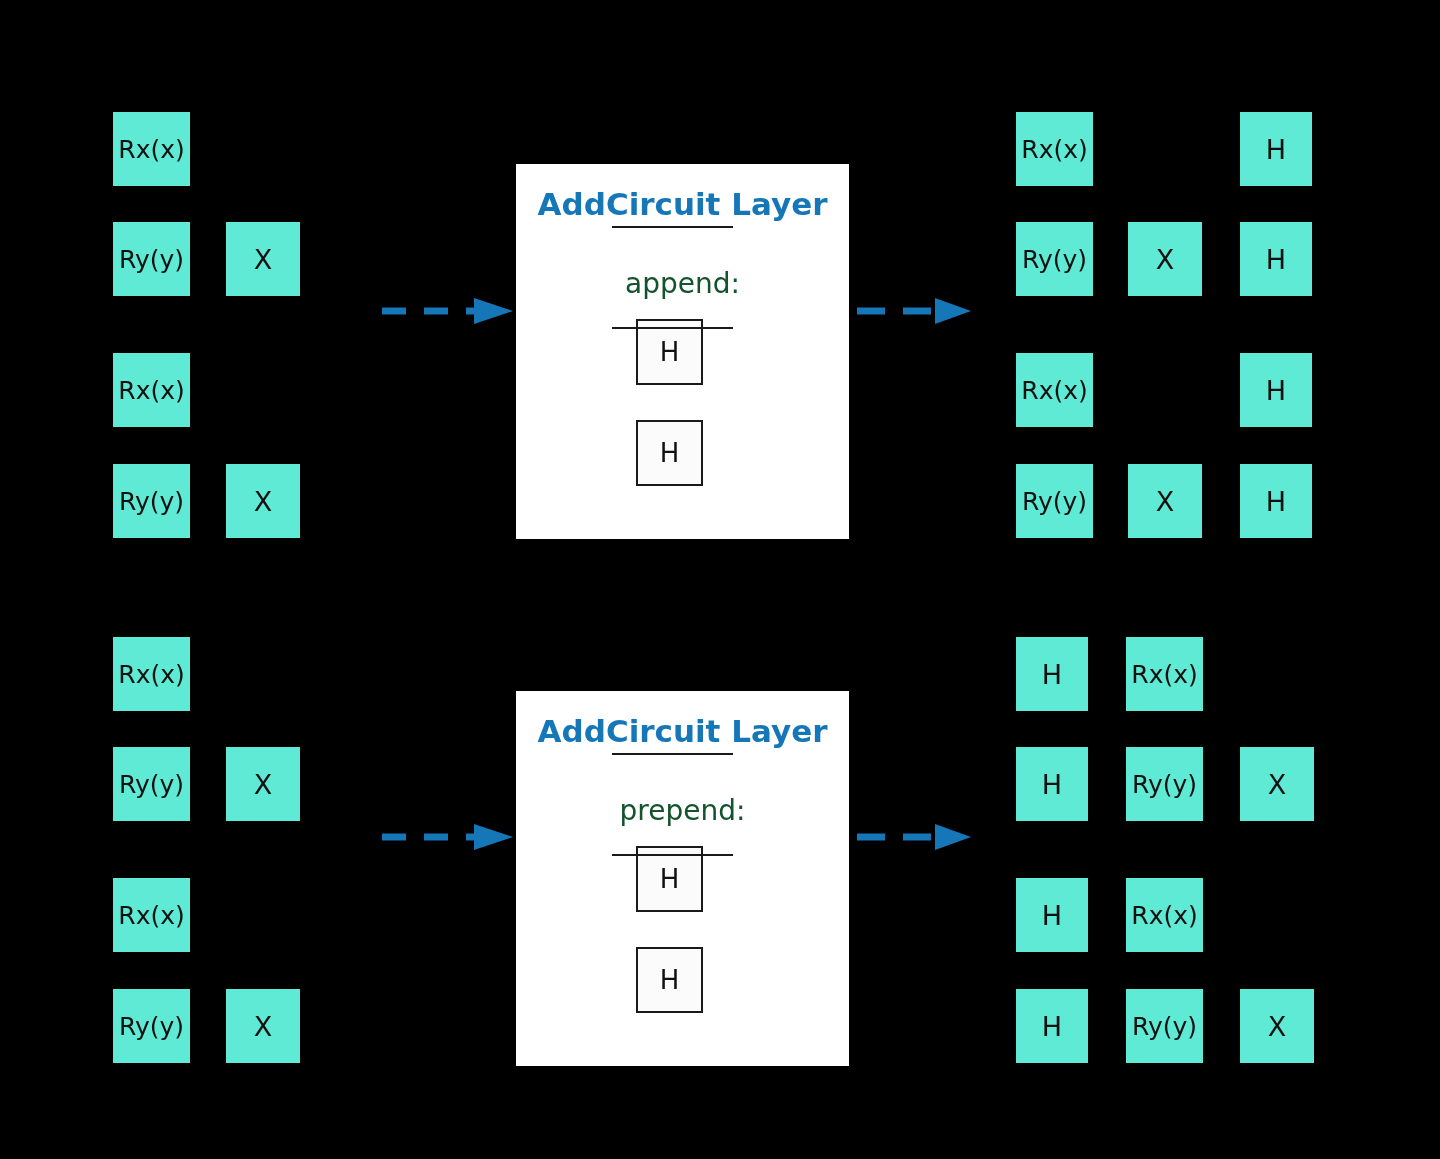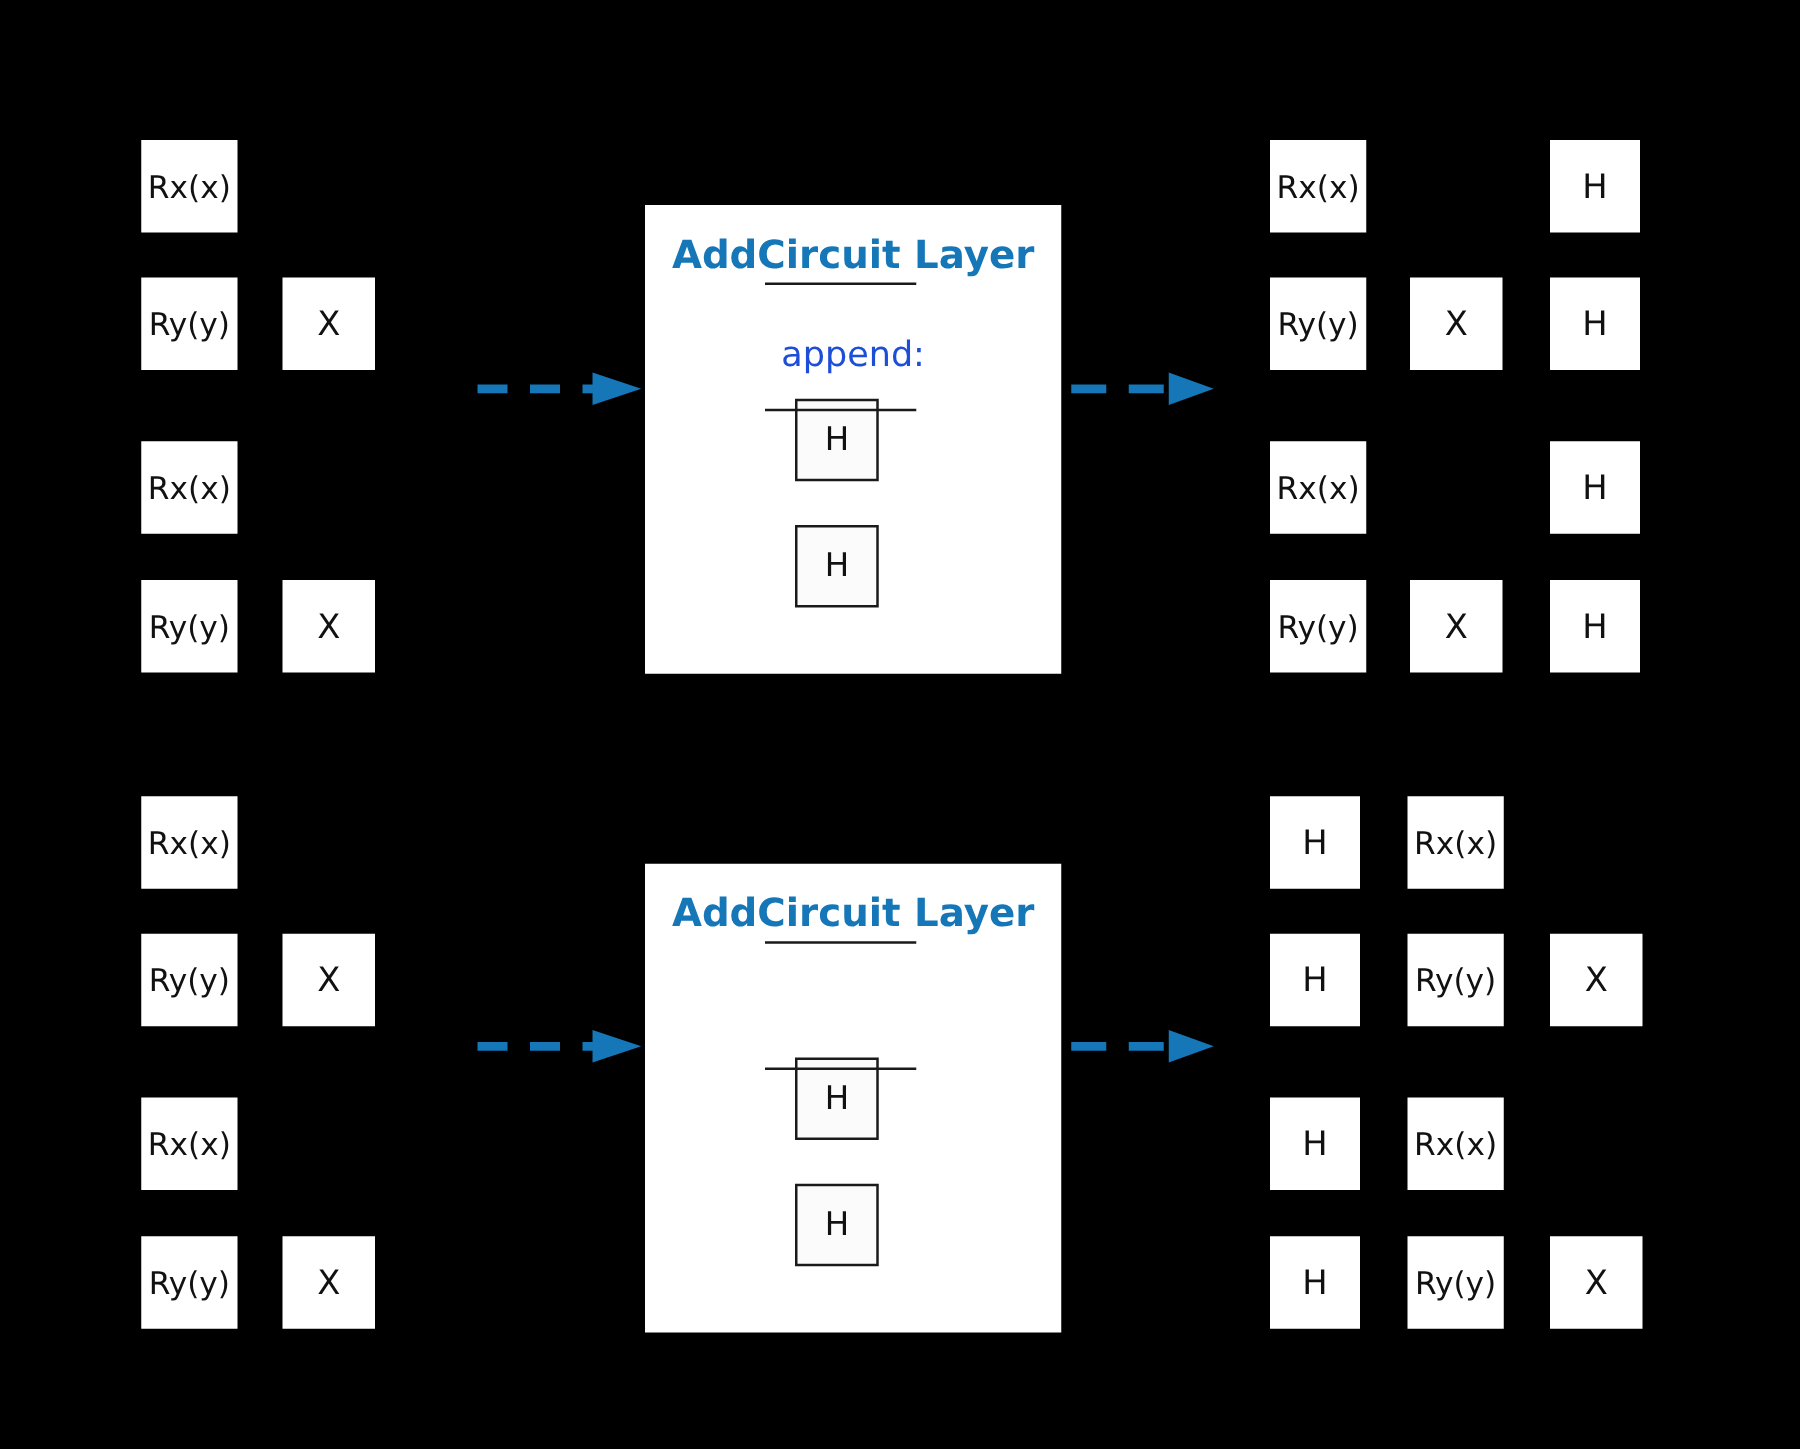--- a/index.html
+++ b/index.html
@@ -12,21 +12,21 @@
     width: 1440px;
     height: 1159px;
     background: #000000;
     font-family: "DejaVu Sans", sans-serif;
     overflow: hidden;
   }
 
   
   .gate {
     position: absolute;
-    background: #ffffff;
+    background: #5eead4;
     color: #111111;
     display: flex;
     align-items: center;
     justify-content: center;
     font-family: "DejaVu Sans", sans-serif;
     font-size: 27px;
     line-height: 1;
     letter-spacing: 0px;
     box-sizing: border-box;
   }
@@ -48,21 +48,21 @@
     font-family: "DejaVu Sans", sans-serif;
     font-weight: bold;
     font-size: 31px;
     white-space: nowrap;
   }
   .layer-sub {
     position: absolute;
     left: 0;
     right: 0;
     text-align: center;
-    color: #1d4ed8;
+    color: #14532d;
     font-family: "DejaVu Sans", sans-serif;
     font-size: 28px;
     white-space: nowrap;
   }
 
   
   .mini-wire {
     position: absolute;
     height: 0;
     border-top: 2.5px solid #1a1a1a;
@@ -148,20 +148,21 @@
 
   <div class="arrow" style="left:380px; top:822px; width:135px;">
     <svg width="135" height="30" viewBox="0 0 135 30">
       <line x1="2" y1="15" x2="110" y2="15" stroke="#1577b8" stroke-width="7" stroke-dasharray="24,18"></line>
       <polygon points="94,2 133,15 94,28" fill="#1577b8"></polygon>
     </svg>
   </div>
 
   <div class="layer-panel" style="left:516px; top:651px; width:333px; height:375px;">
     <div class="layer-title" style="top:22px;">AddCircuit Layer</div>
+    <div class="layer-sub" style="top:103px;">prepend:</div>
 
     <div class="mini-wire" style="left:96px; top:62px; width:121px;"></div>
     <div class="mini-gate" style="left:120px; top:155px; width:67px; height:66px;">H</div>
 
     <div class="mini-wire" style="left:96px; top:163px; width:121px;"></div>
     <div class="mini-gate" style="left:120px; top:256px; width:67px; height:66px;">H</div>
   </div>
 
   <div class="arrow" style="left:855px; top:822px; width:118px;">
     <svg width="118" height="30" viewBox="0 0 118 30">

